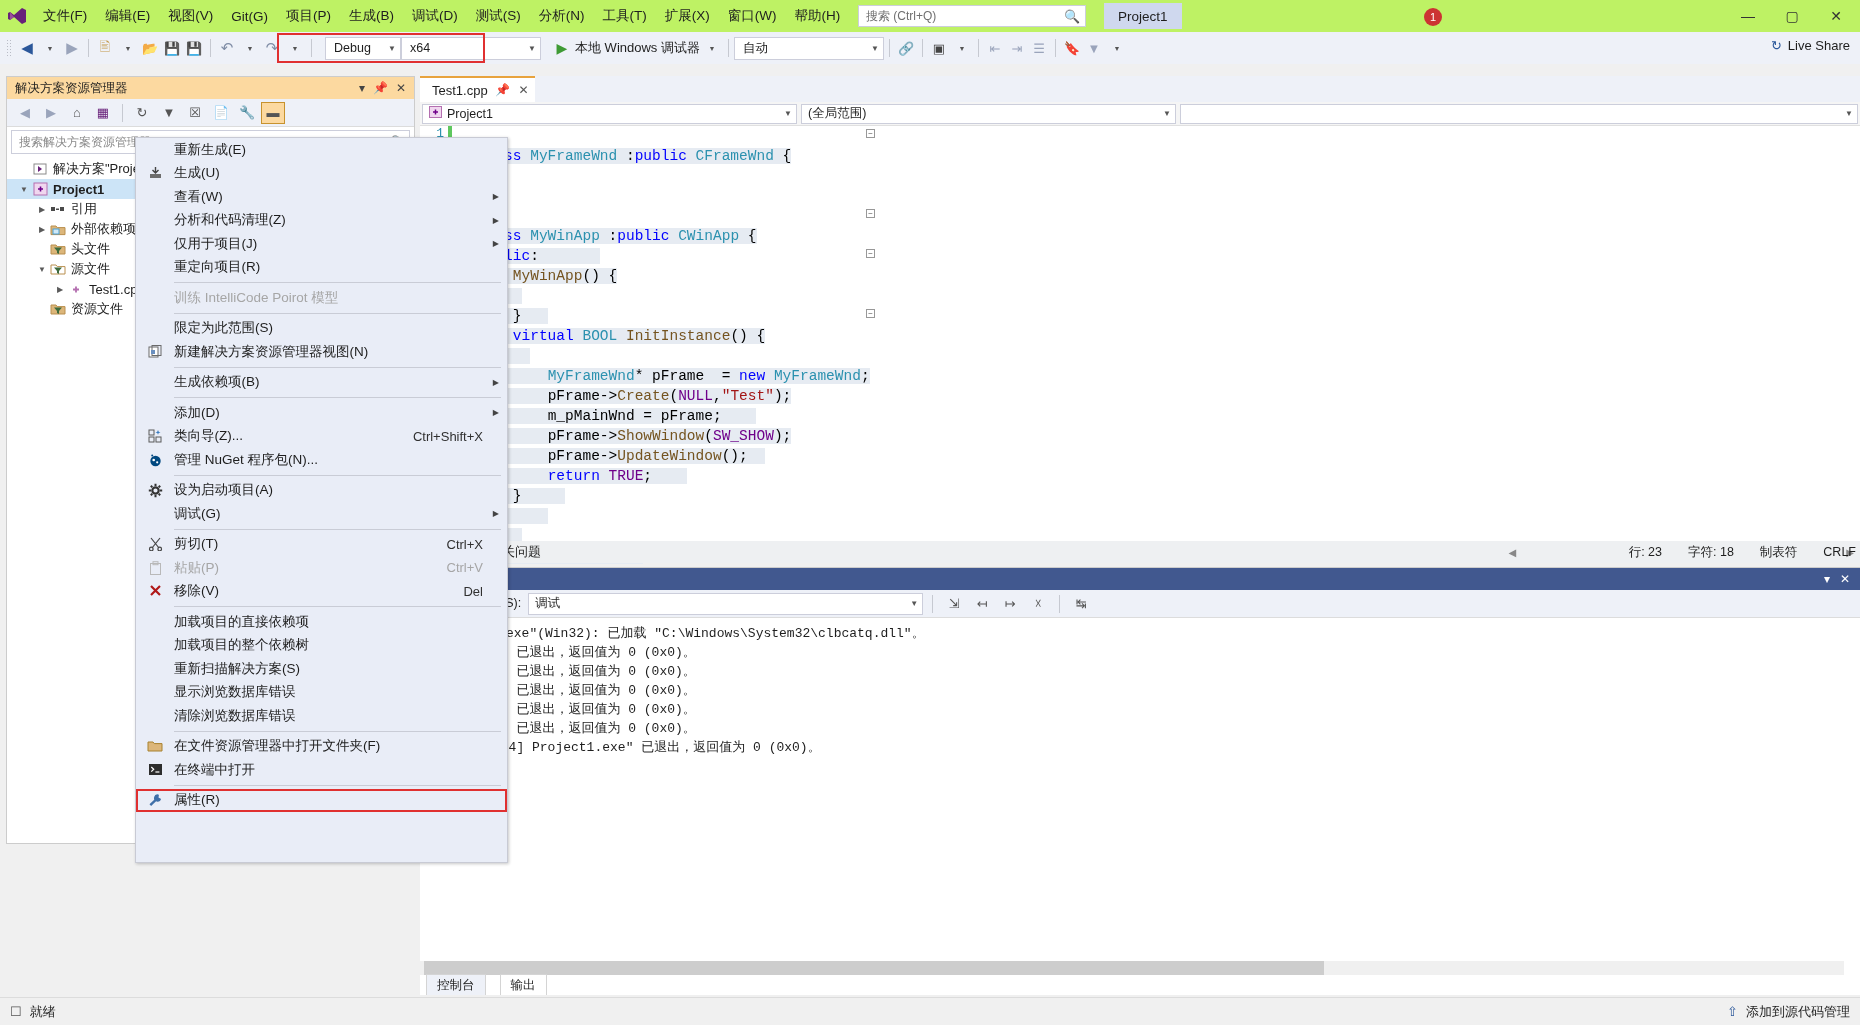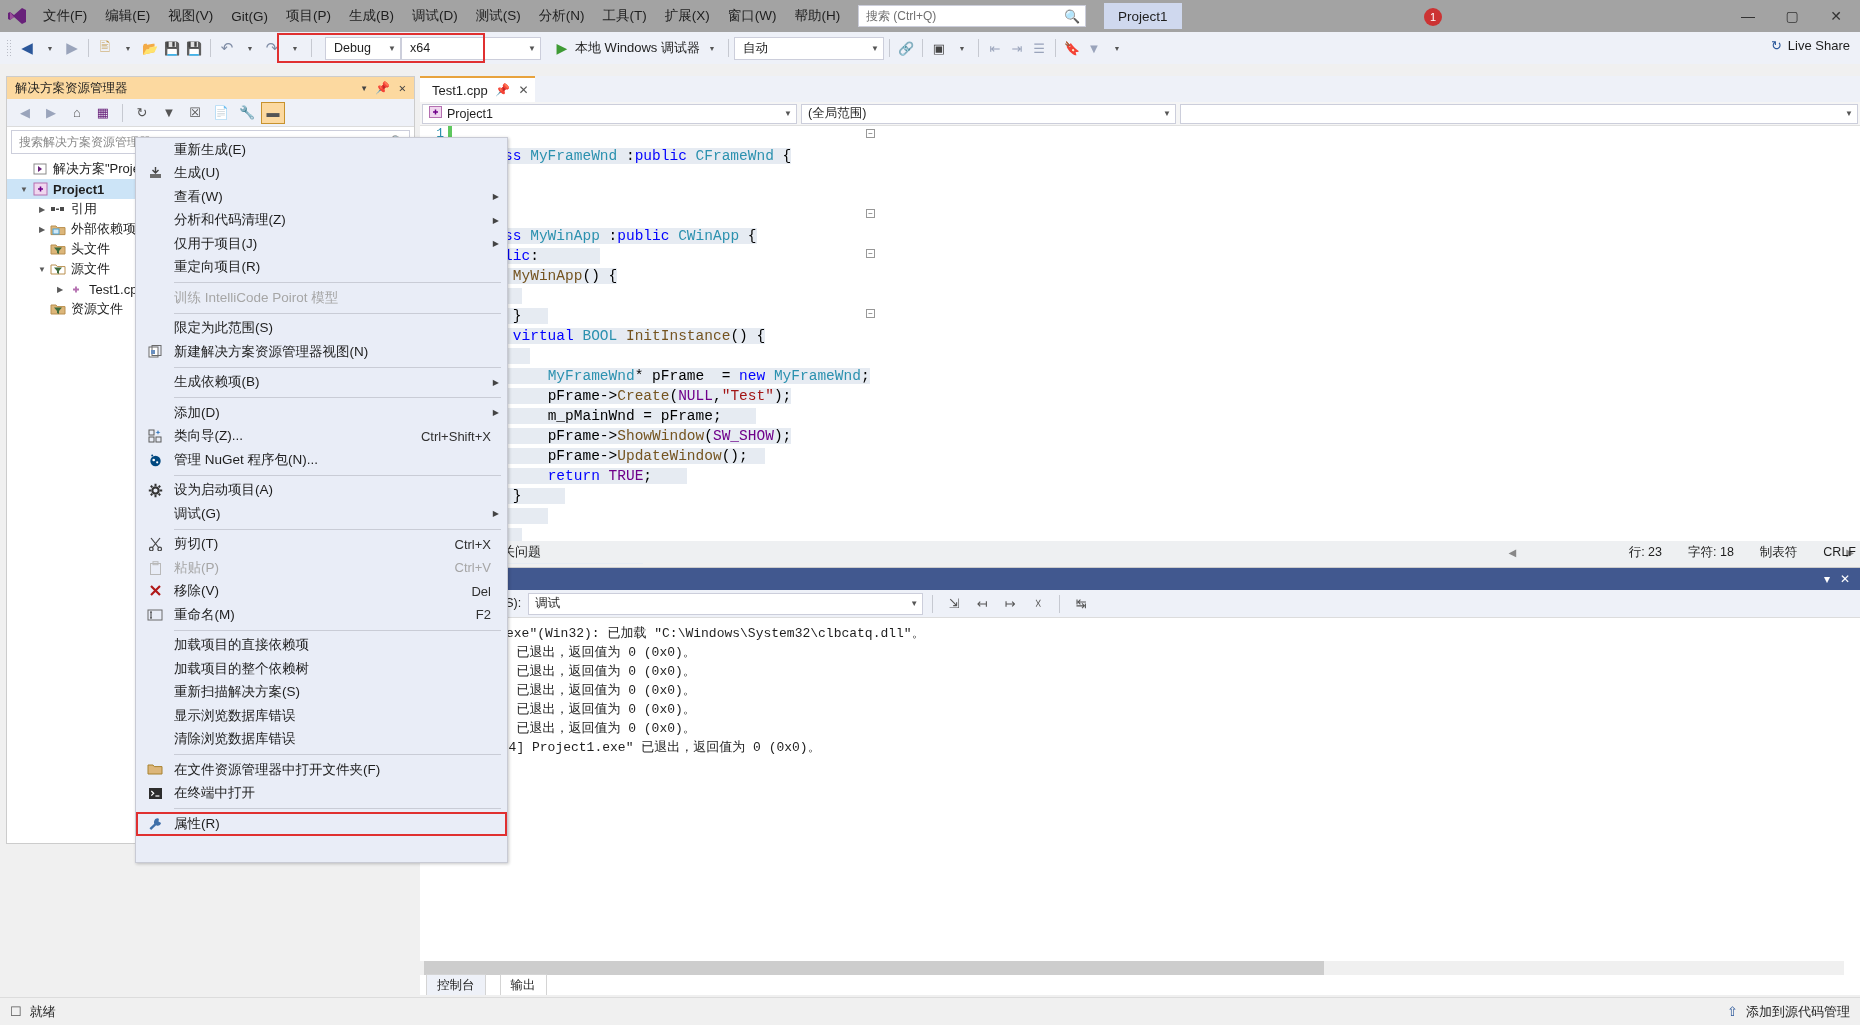--- a/index.html
+++ b/index.html
@@ -8,21 +8,21 @@
     font-family: "Liberation Sans", sans-serif;
     font-size: 13px;
     color: #1e1e1e;
     background: #f5f5f5;
   }
   .app { position:relative; width:1860px; height:1025px; background:#f0f0f0; }
 
   
   .menubar {
     position:absolute; top:0; left:0; width:1860px; height:32px;
-    background:#a3a3a3; display:flex; align-items:center;
+    background:#bef264; display:flex; align-items:center;
   }
   .vslogo { width:34px; height:32px; display:flex; align-items:center; justify-content:center; }
   .vslogo svg { display:block; }
   .menubar .mi {
     padding:5px 9px; font-size:13.5px; color:#1e1e1e; white-space:nowrap; cursor:default;
   }
   .searchbox {
     position:absolute; left:858px; top:5px; width:228px; height:22px;
     background:#fff; border:1px solid #cccedb; display:flex; align-items:center;
     padding:0 4px 0 7px; font-size:12px; color:#707070;
@@ -63,21 +63,21 @@
     font-size:13px; color:#1e1e1e;
   }
 
   
   .se {
     position:absolute; left:6px; top:76px; width:409px; height:768px;
     background:#fff; border:1px solid #ccc;
   }
   .se-title {
     height:22px; background:#fcd9a0; display:flex; align-items:center;
-    padding:0 4px 0 8px; font-size:12.5px; color:#1e1e1e;font-family:Liberation Mono, monospace;
+    padding:0 4px 0 8px; font-size:12.5px; color:#1e1e1e;
   }
   .se-title .sp { margin-left:auto; display:flex; gap:8px; padding-right:4px; color:#444; font-size:12px; }
   .se-tools {
     height:28px; background:#eef1f8; display:flex; align-items:center; padding-left:6px; gap:2px;
     border-bottom:1px solid #dcdcdc;
   }
   .se-tools .ti { width:24px; height:22px; display:flex; align-items:center; justify-content:center; color:#555; font-size:13px; }
   .se-search {
     height:24px; margin:3px 4px; border:1px solid #cccedb; background:#fff;
     display:flex; align-items:center; padding:0 4px 0 7px; font-size:12px; color:#8a8a8a;
@@ -169,21 +169,21 @@
 
   
   .ctxmenu {
     position:absolute; left:135px; top:137px; width:373px; height:726px;
     background:#e9edf7; border:1px solid #c8cad4; box-shadow:1px 1px 3px rgba(0,0,0,.22);
     font-size:13.5px; z-index:50;
   }
   .ctx-item { height:23.5px; display:flex; align-items:center; position:relative; padding-left:0; }
   .ctx-item .ic { width:38px; display:flex; align-items:center; justify-content:center; font-size:13px; }
   .ctx-item .lbl { flex:1; white-space:nowrap; }
-  .ctx-item .sc { color:#303030; font-size:13px; padding-right:16px; white-space:nowrap; }
+  .ctx-item .sc { color:#303030; font-size:13px; padding-right:24px; white-space:nowrap; }
   .ctx-item .ar { position:absolute; right:8px; font-size:8px; color:#444; }
   .ctx-item.disabled .lbl, .ctx-item.disabled .sc { color:#a6a6a6; }
   .ctx-sep { height:1px; background:#c9ccd6; margin:3px 6px 3px 38px; }
   .ctx-item.hlsel { outline:2px solid #e03030; outline-offset:-2px; }
 </style>
 </head>
 <body>
 
 <div class="app">
 
@@ -668,30 +668,20 @@
     <div class="ctx-item">
       <span class="ic">
         <svg width="15" height="14" viewBox="0 0 15 14">
             <path d="M3 2 L12 11 M12 2 L3 11" stroke="#b01818" stroke-width="2.2"></path>
           </svg>
       </span>
       <span class="lbl">移除(V)</span>
       <span class="sc">Del</span>
     </div>
 
-    <div class="ctx-item">
-      <span class="ic">
-        <svg width="16" height="12" viewBox="0 0 16 12">
-            <rect x="1" y="1" width="14" height="10" fill="none" stroke="#6a6a6a"></rect>
-            <path d="M4 3 v6 M3 3 h2 M3 9 h2" stroke="#3a3a3a" stroke-width="1"></path>
-          </svg>
-      </span>
-      <span class="lbl">重命名(M)</span>
-      <span class="sc">F2</span>
-    </div>
     <div class="ctx-sep"></div>
 
 
     <div class="ctx-item">
       <span class="ic"></span>
       <span class="lbl">加载项目的直接依赖项</span>
     </div>
 
     <div class="ctx-item">
       <span class="ic"></span>

